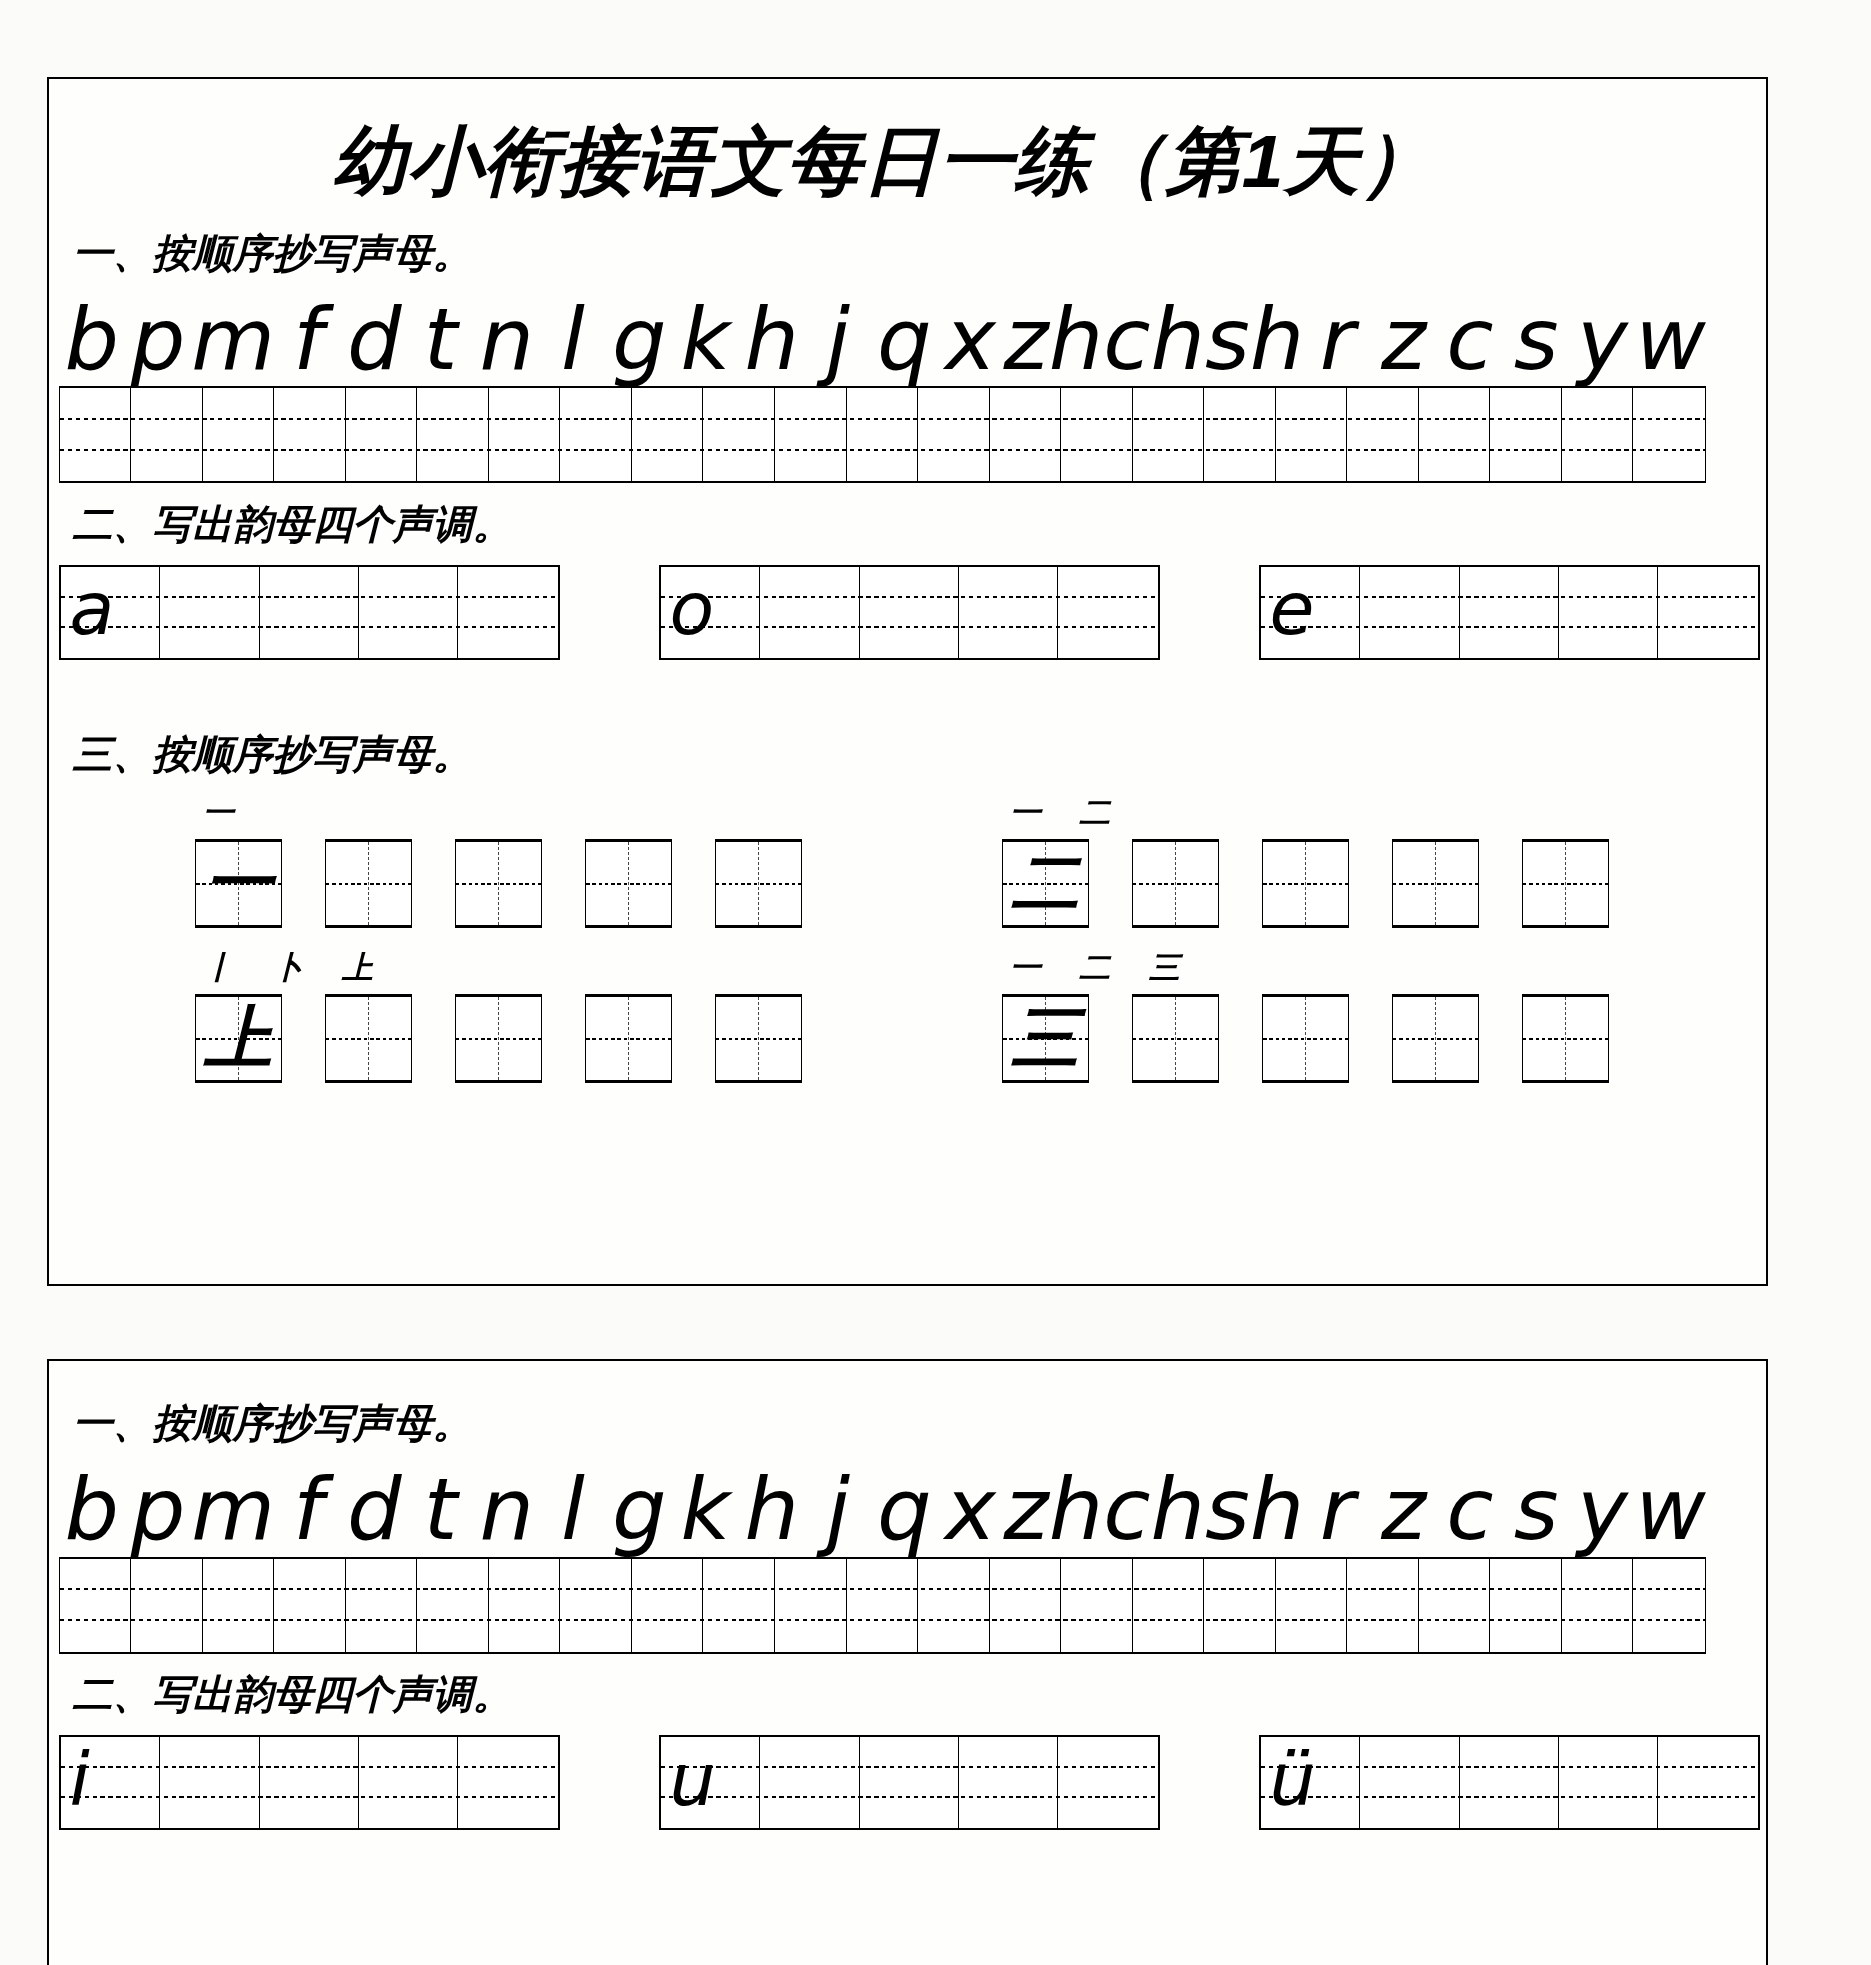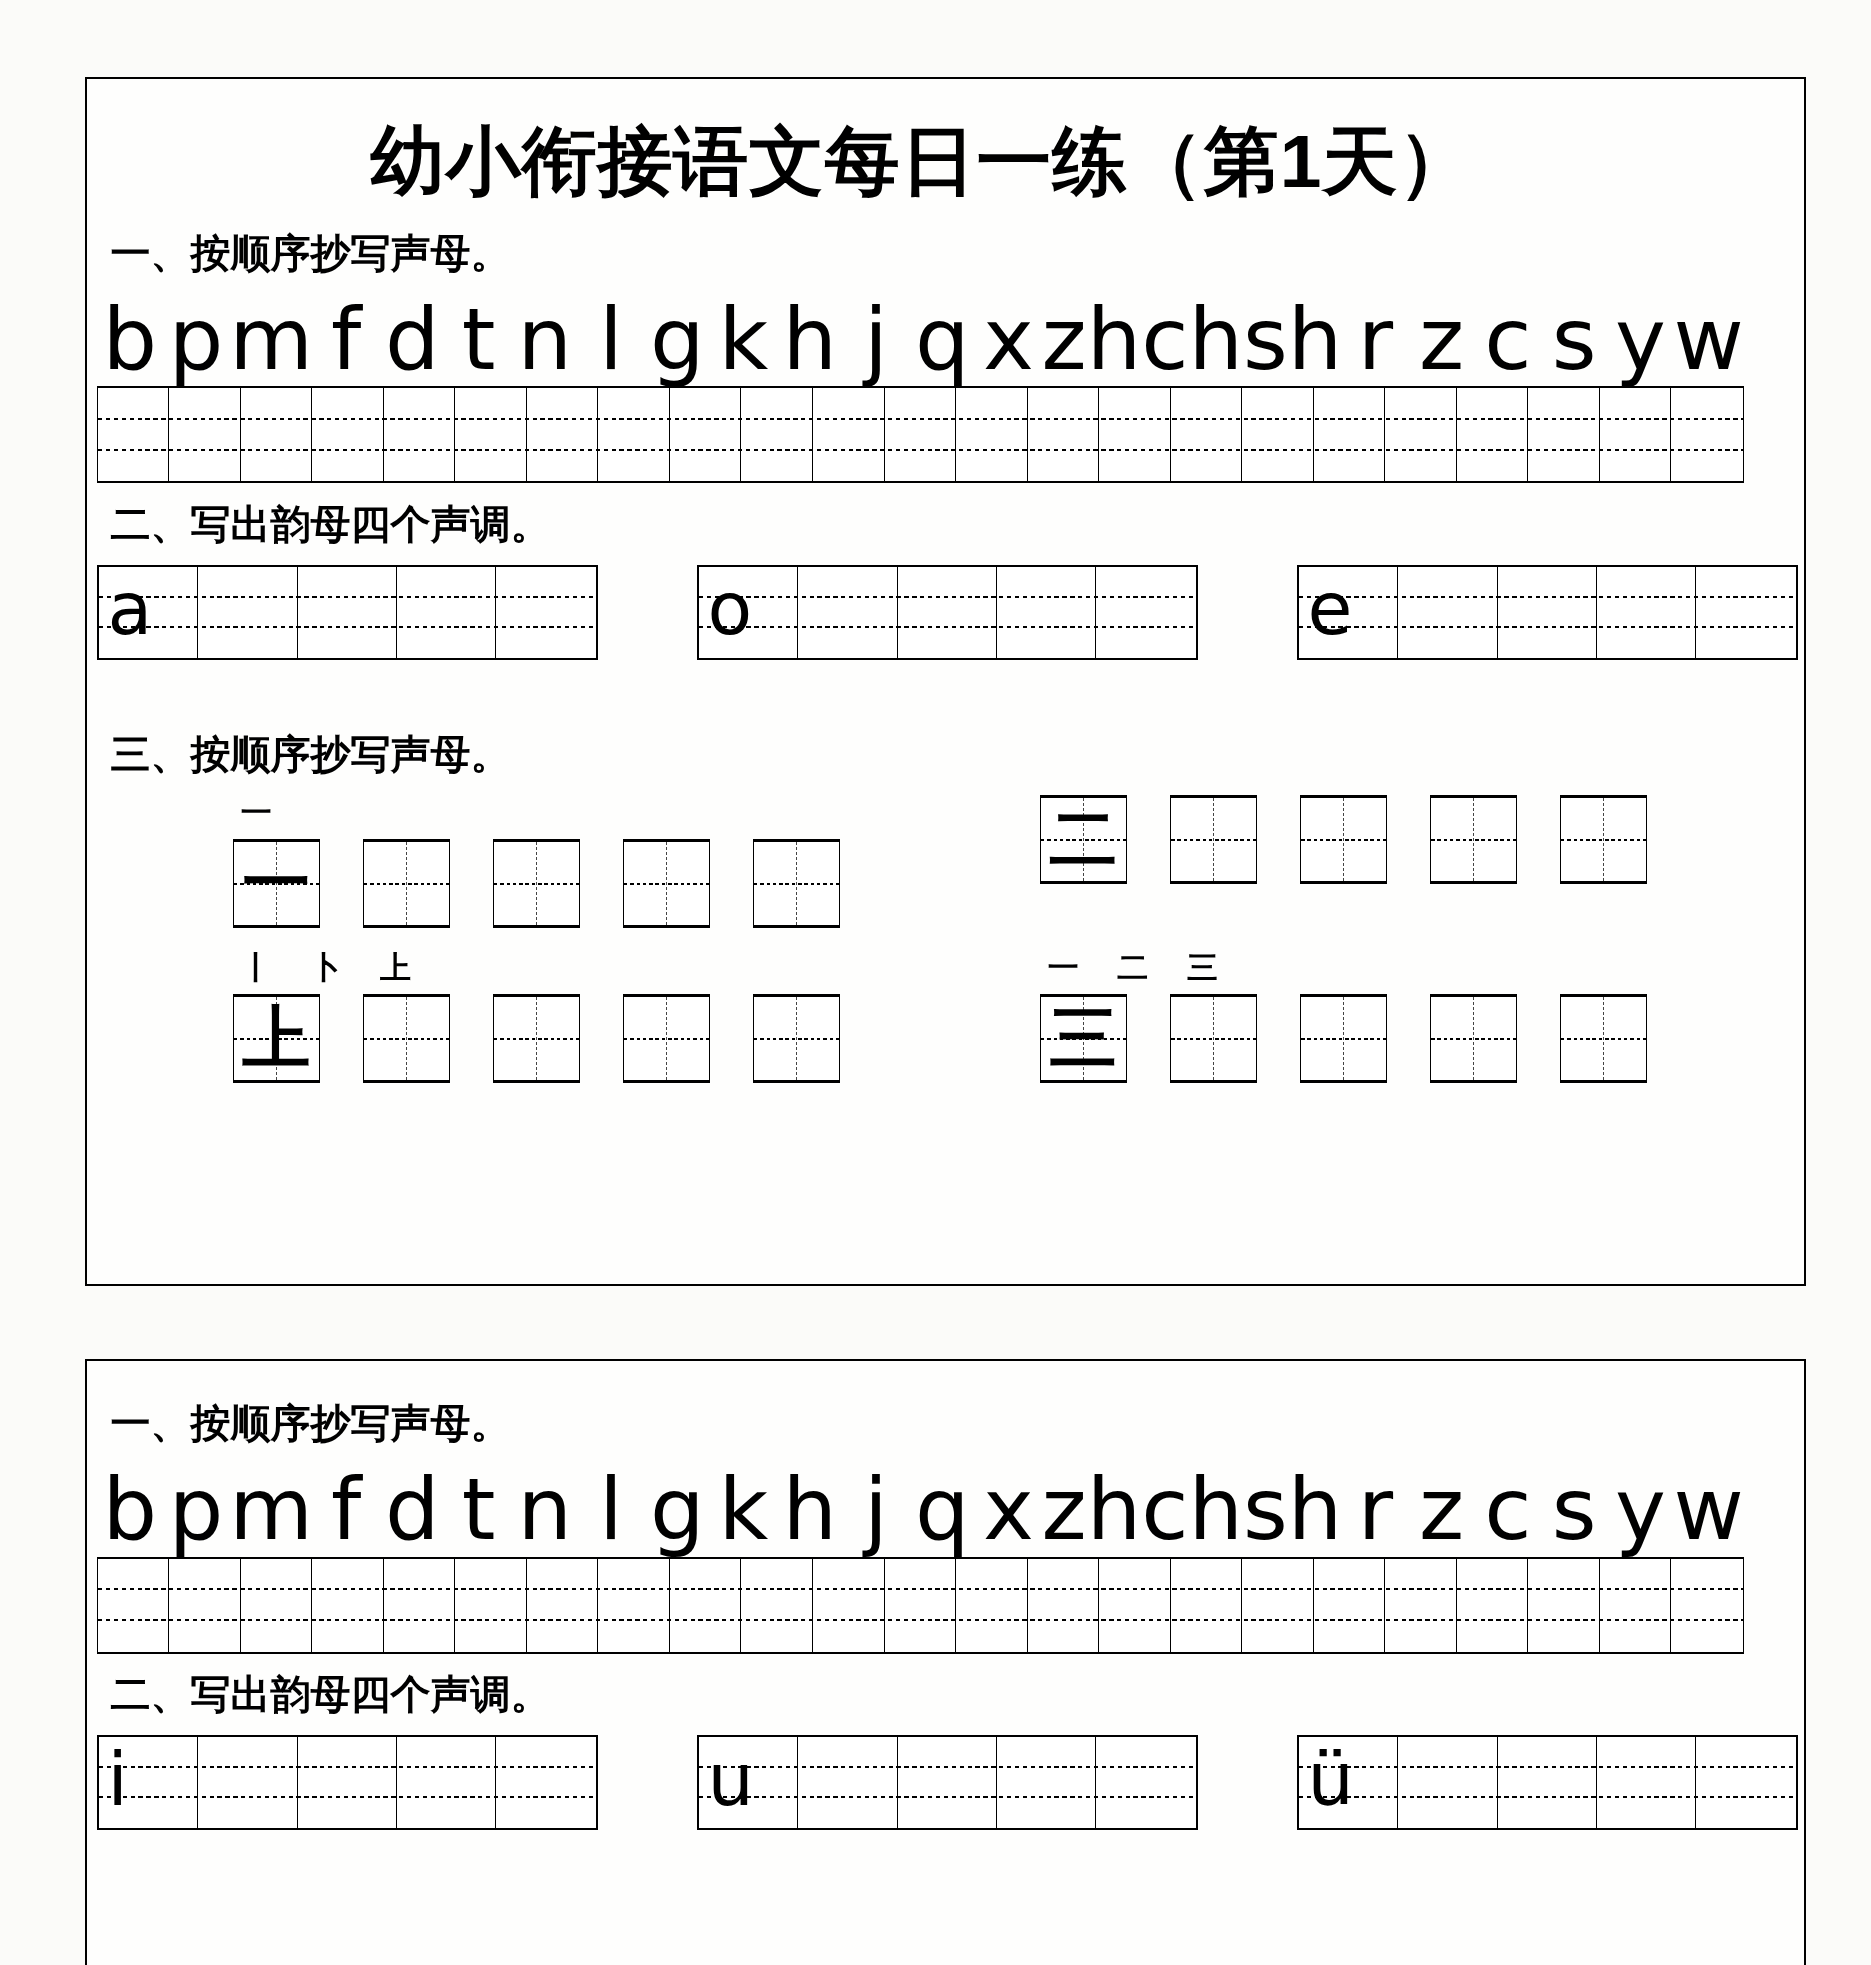--- a/index.html
+++ b/index.html
@@ -3,23 +3,24 @@
 <meta charset="utf-8">
 <style>
   html,body{margin:0;padding:0}
   body{
     width:1872px;height:2647px;
     background:#fbfbf9;color:#000;
     font-family:"Liberation Sans","DejaVu Sans",sans-serif;
     overflow:hidden;
   }
   .panel{
-    box-sizing:border-box;width:1721px;margin-left:85px;
+    box-sizing:border-box;width:1721px;margin-left:47px;
     border:2.8px solid #000;background:#fefefd;
     padding:21.6px 57px 0 9.8px;
+    font-style:italic;
   }
   .panel.p1{margin-top:77px;height:1209px}
   .panel.p2{margin-top:73px;height:1181px}
 
   .title{
     margin:17.7px 0 25.5px;text-align:center;
     font-size:75px;font-weight:900;letter-spacing:0.8px;line-height:1.15;
     font-family:"Liberation Sans","DejaVu Sans",sans-serif;
   }
   .heading{
@@ -188,20 +189,21 @@
       <div class="char-group">
         <div class="hint">一</div>
         <div class="squares">
           <div class="square">
               <span class="char">一</span>
             </div>
           <div style="display:contents"><div class="square"></div><div class="square"></div><div class="square"></div><div class="square"></div></div>
         </div>
       </div>
       <div class="char-group">
+        <div class="hint">一 二</div>
         <div class="squares">
           <div class="square">
               <span class="char">二</span>
             </div>
           <div style="display:contents"><div class="square"></div><div class="square"></div><div class="square"></div><div class="square"></div></div>
         </div>
       </div>
     </div>
     <div class="char-row">
       <div class="char-group">

